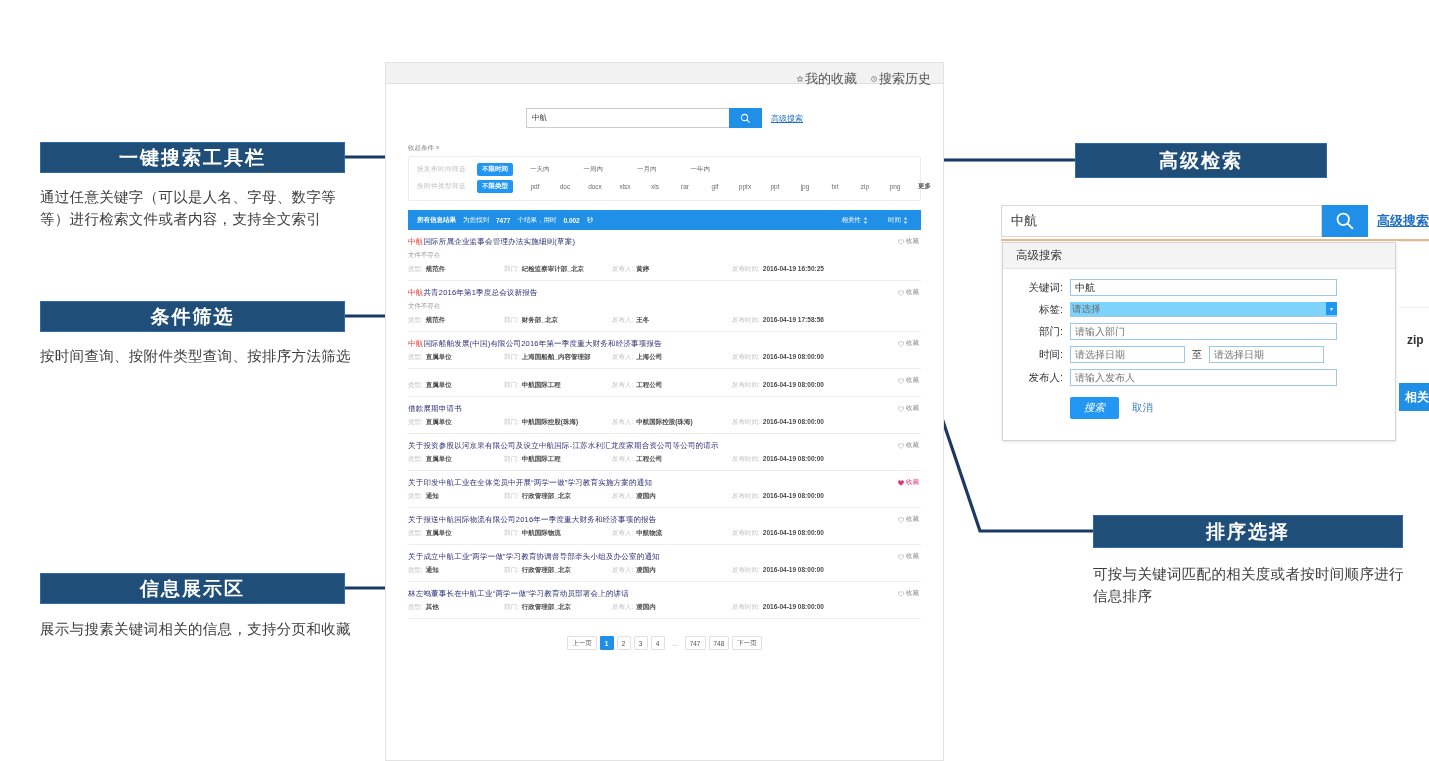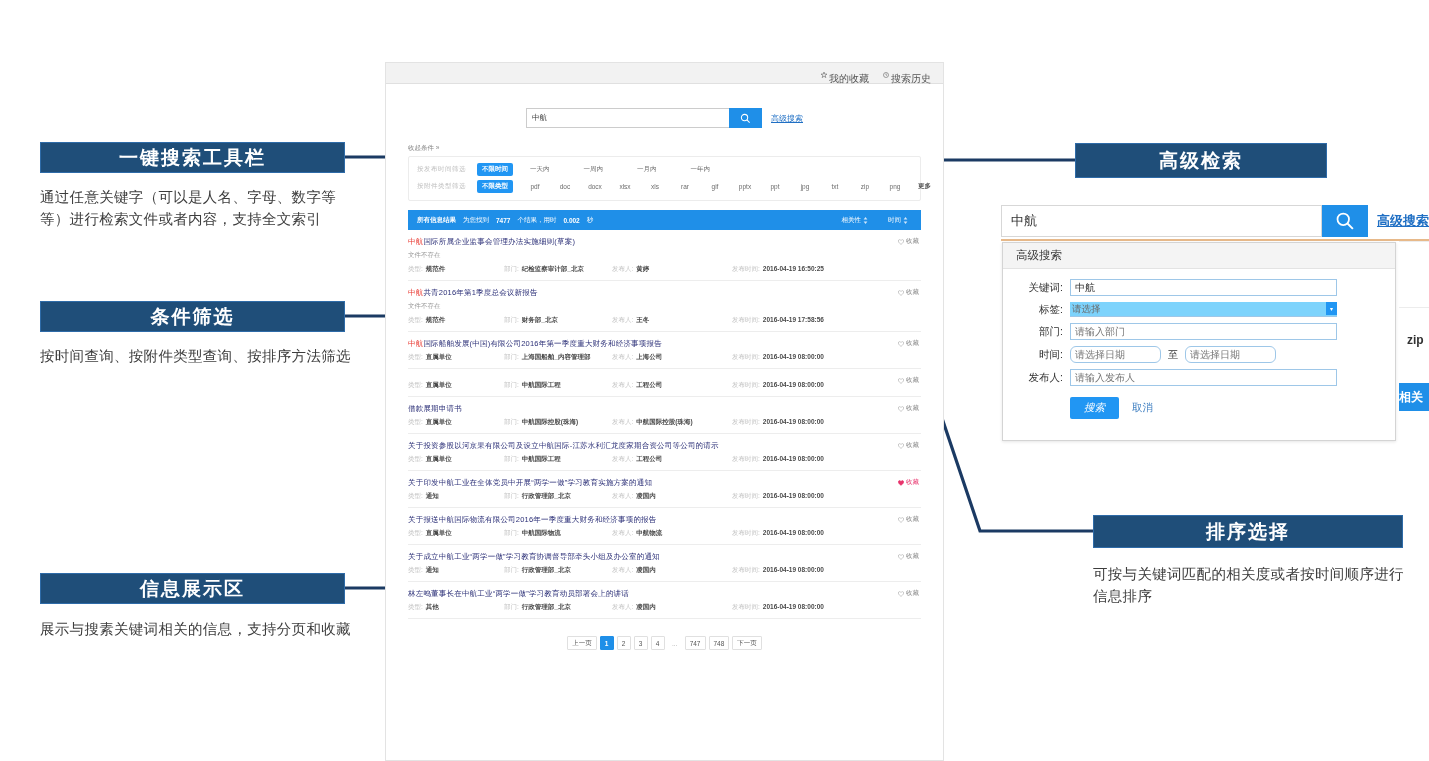--- a/index.html
+++ b/index.html
@@ -37,21 +37,21 @@
     border:1px solid #e3e3e3;
     box-sizing:border-box;
     overflow:hidden;
   }
   .app-topbar{
     height:20px;background:#f2f2f2;border-bottom:1px solid #e0e0e0;
     display:flex;align-items:center;justify-content:flex-end;
     padding-right:12px;gap:14px;
   }
   .topbar-link{
-    font-size:10px;color:#555;display:flex;align-items:flex-start;gap:2px;
+    font-size:13px;color:#555;display:flex;align-items:center;gap:2px;
     transform:scale(1);
     margin-top:12px;
   }
   .topbar-link svg{display:block;}
 
   .search-row{
     height:52px;display:flex;align-items:center;justify-content:center;gap:0;
     padding-top:8px;
   }
   .search-input{
@@ -168,37 +168,37 @@
   .adv-field.ph{color:#b4b4b4;}
   .adv-select{
     width:267px;height:15px;border-bottom:1px solid #9ec7e8;background:#7dd3fc;
     box-sizing:border-box;font-size:9.5px;color:#6b6b6b;position:relative;
     display:flex;align-items:center;padding-left:2px;
   }
   .adv-select .caret{
     position:absolute;right:0;top:0;width:11px;height:13px;background:#2196f3;
     display:flex;align-items:center;justify-content:center;color:#fff;font-size:6px;
   }
-  .adv-date{width:91px;border-radius:6px;}
+  .adv-date{width:115px;}
   .adv-to{font-size:10px;color:#333;margin:0 7px;}
   .adv-actions{display:flex;align-items:center;padding-left:67px;margin-top:11px;gap:13px;}
   .adv-primary{
     background:#2196f3;border:none;color:#fff;font-size:10.5px;
     padding:4px 14px;cursor:pointer;border-radius:2px;
     font-family:"Liberation Sans",sans-serif;
     font-style:italic;
   }
   .adv-cancel{font-size:10.5px;color:#3f7fc1;cursor:pointer;}
 
   
   .bg-frag{position:absolute;font-size:12px;font-weight:bold;color:#333;}
   .bg-rule{position:absolute;background:#eceef0;}
   .bg-bluechip{
     position:absolute;background:#1f8fe8;color:#fff;font-size:12px;font-weight:bold;
-    display:flex;align-items:center;padding-left:0;box-sizing:border-box;
+    display:flex;align-items:center;padding-left:6px;box-sizing:border-box;
   }
 </style>
 </head>
 <body>
 
 <svg id="connectors">
 
   <path d="M345,157 L448,157 L697,110" stroke="#1b3a63" stroke-width="3.2" fill="none"></path>
 
   <path d="M1075,160 L840,160 L700,109" stroke="#1b3a63" stroke-width="3.2" fill="none"></path>

